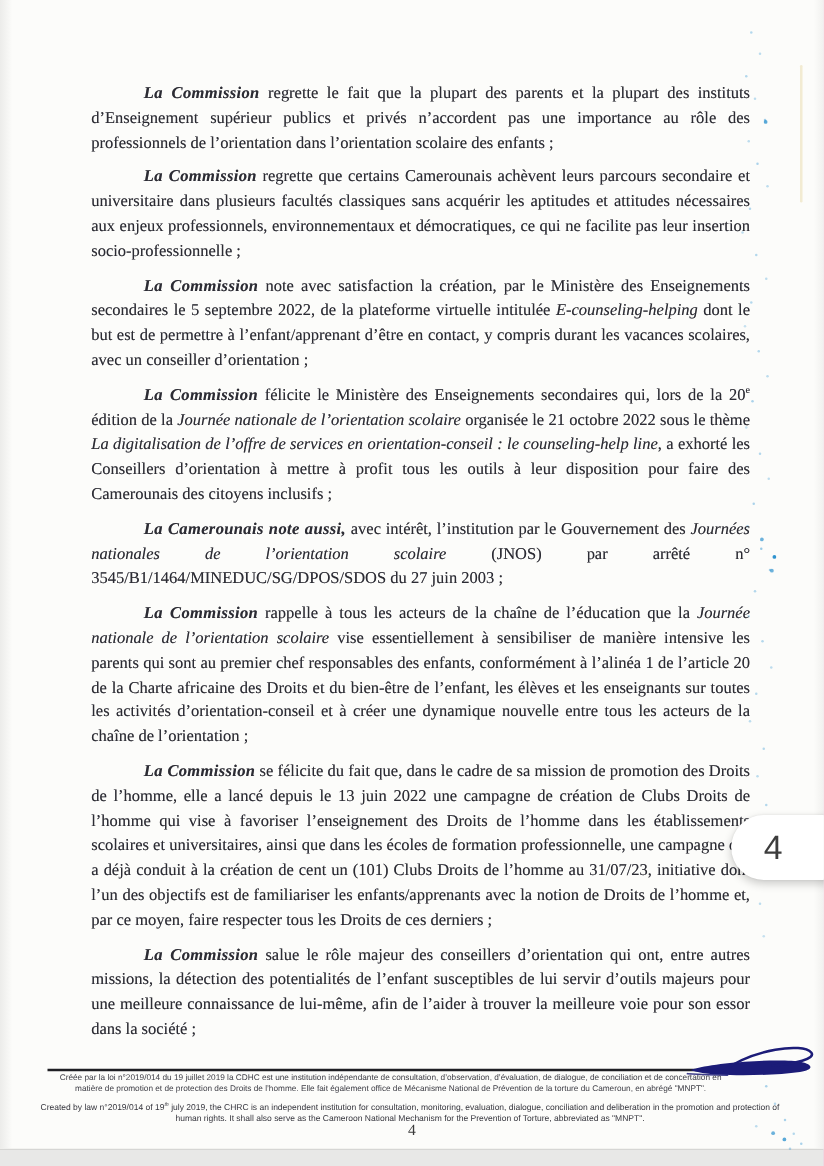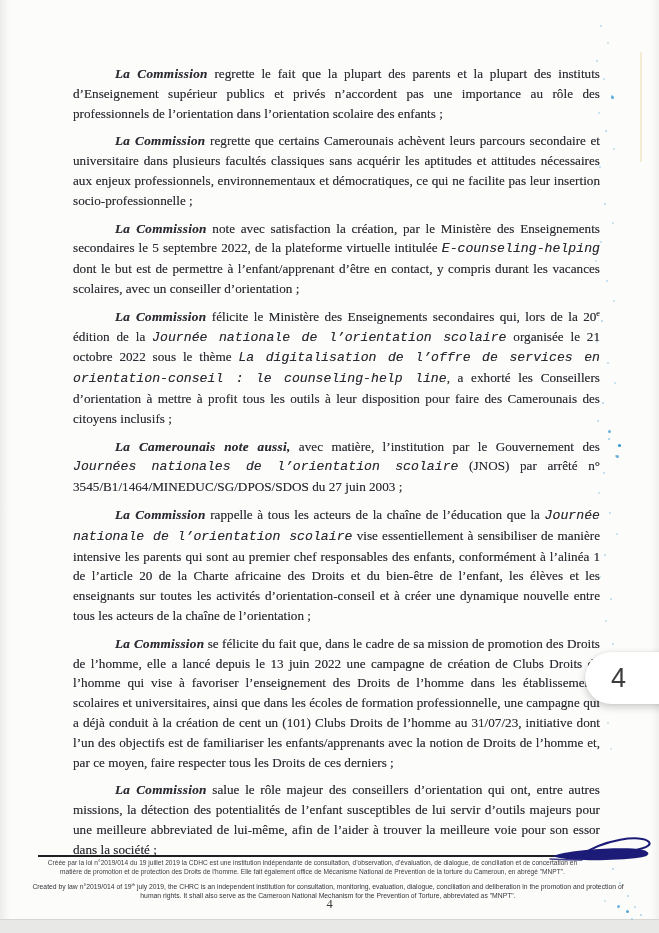--- a/index.html
+++ b/index.html
@@ -8,21 +8,21 @@
   .page{position:absolute;left:0;top:0;width:659px;height:919px;background:#fcfcfa;border-bottom:1px solid #d6d6d4;}
   .page::before{content:"";position:absolute;left:0;top:0;width:10px;height:100%;
     background:linear-gradient(90deg,#ececea,rgba(252,252,250,0));pointer-events:none;}
   .page::after{content:"";position:absolute;right:0;top:0;width:8px;height:100%;
     background:linear-gradient(270deg,#f1f1ef,rgba(252,252,250,0));pointer-events:none;}
   .content{position:absolute;left:73px;top:64px;width:527px;color:#2c2c34;
     font-size:13.2px;line-height:19.8px;text-align:justify;
     text-shadow:0 0 .5px rgba(44,44,52,.5);}
   .content p{margin:0 0 8px 0;text-indent:42px;}
   .run-bi{font-weight:bold;font-style:italic;letter-spacing:.3px;}
-  .run-i{font-style:italic;font-family:Liberation Mono, monospace;}
+  .run-i{font-style:italic;}
   .run-n{font-style:normal;}
   .run-sup{vertical-align:super;font-size:.62em;line-height:0;}
   .yellow-streak{position:absolute;left:640px;top:52px;width:2px;height:110px;
     background:#e9ddb0;opacity:.55;border-radius:2px;}
   .speckles{position:absolute;left:0;top:0;width:2px;height:2px;border-radius:50%;
     background:transparent;
     box-shadow:
       600px 25px 0 rgba(70,160,215,.40), 607px 42px 0 rgba(70,160,215,.35),
       596px 60px 0 rgba(70,160,215,.40), 603px 78px 0 rgba(70,160,215,.35),
       611px 95px 0 rgba(70,160,215,.50), 598px 112px 0 rgba(70,160,215,.35),
@@ -76,24 +76,24 @@
 
     <div class="yellow-streak"></div>
     <div class="speckles"></div>
     <div class="speckles-strong"></div>
 
     <div class="content">
         <p><span class="run-bi">La Commission</span><span class="run-n"> regrette le fait que la plupart des parents et la plupart des instituts d’Enseignement supérieur publics et privés n’accordent pas une importance au rôle des professionnels de l’orientation dans l’orientation scolaire des enfants ;</span></p>
         <p><span class="run-bi">La Commission</span><span class="run-n"> regrette que certains Camerounais achèvent leurs parcours secondaire et universitaire dans plusieurs facultés classiques sans acquérir les aptitudes et attitudes nécessaires aux enjeux professionnels, environnementaux et démocratiques, ce qui ne facilite pas leur insertion socio-professionnelle ;</span></p>
         <p><span class="run-bi">La Commission</span><span class="run-n"> note avec satisfaction la création, par le Ministère des Enseignements secondaires le 5 septembre 2022, de la plateforme virtuelle intitulée </span><span class="run-i">E-counseling-helping</span><span class="run-n"> dont le but est de permettre à l’enfant/apprenant d’être en contact, y compris durant les vacances scolaires, avec un conseiller d’orientation ;</span></p>
         <p><span class="run-bi">La Commission</span><span class="run-n"> félicite le Ministère des Enseignements secondaires qui, lors de la 20</span><span class="run-sup">e</span><span class="run-n"> édition de la </span><span class="run-i">Journée nationale de l’orientation scolaire</span><span class="run-n"> organisée le 21 octobre 2022 sous le thème </span><span class="run-i">La digitalisation de l’offre de services en orientation-conseil : le counseling-help line</span><span class="run-n">, a exhorté les Conseillers d’orientation à mettre à profit tous les outils à leur disposition pour faire des Camerounais des citoyens inclusifs ;</span></p>
-        <p><span class="run-bi">La Camerounais note aussi,</span><span class="run-n"> avec matière, l’institution par le Gouvernement des </span><span class="run-i">Journées nationales de l’orientation scolaire</span><span class="run-n"> (JNOS) par arrêté n° 3545/B1/1464/MINEDUC/SG/DPOS/SDOS du 27 juin 2003 ;</span></p>
+        <p><span class="run-bi">La Camerounais note aussi,</span><span class="run-n"> avec intérêt, l’institution par le Gouvernement des </span><span class="run-i">Journées nationales de l’orientation scolaire</span><span class="run-n"> (JNOS) par arrêté n° 3545/B1/1464/MINEDUC/SG/DPOS/SDOS du 27 juin 2003 ;</span></p>
         <p><span class="run-bi">La Commission</span><span class="run-n"> rappelle à tous les acteurs de la chaîne de l’éducation que la </span><span class="run-i">Journée nationale de l’orientation scolaire</span><span class="run-n"> vise essentiellement à sensibiliser de manière intensive les parents qui sont au premier chef responsables des enfants, conformément à l’alinéa 1 de l’article 20 de la Charte africaine des Droits et du bien-être de l’enfant, les élèves et les enseignants sur toutes les activités d’orientation-conseil et à créer une dynamique nouvelle entre tous les acteurs de la chaîne de l’orientation ;</span></p>
         <p><span class="run-bi">La Commission</span><span class="run-n"> se félicite du fait que, dans le cadre de sa mission de promotion des Droits de l’homme, elle a lancé depuis le 13 juin 2022 une campagne de création de Clubs Droits de l’homme qui vise à favoriser l’enseignement des Droits de l’homme dans les établissements scolaires et universitaires, ainsi que dans les écoles de formation professionnelle, une campagne qui a déjà conduit à la création de cent un (101) Clubs Droits de l’homme au 31/07/23, initiative dont l’un des objectifs est de familiariser les enfants/apprenants avec la notion de Droits de l’homme et, par ce moyen, faire respecter tous les Droits de ces derniers ;</span></p>
-        <p><span class="run-bi">La Commission</span><span class="run-n"> salue le rôle majeur des conseillers d’orientation qui ont, entre autres missions, la détection des potentialités de l’enfant susceptibles de lui servir d’outils majeurs pour une meilleure abbreviated de lui-même, afin de l’aider à trouver la meilleure voie pour son essor dans la société ;</span></p>
+        <p><span class="run-bi">La Commission</span><span class="run-n"> salue le rôle majeur des conseillers d’orientation qui ont, entre autres missions, la détection des potentialités de l’enfant susceptibles de lui servir d’outils majeurs pour une meilleure connaissance de lui-même, afin de l’aider à trouver la meilleure voie pour son essor dans la société ;</span></p>
       </div>
 
     <div class="footer-rule"></div>
 
     <svg class="signature" viewBox="0 0 112 38">
       <path d="M8 23 C 26 17.5, 78 14.5, 93 17.5 C 103 19.5, 103 24, 92 25.5 C 66 29, 28 29, 12 26 C 4 24.5, 3 24, 8 23 Z" fill="#1c1c78"></path>
       <path fill="none" stroke-width="2" stroke-linecap="round" d="M 30 25 C 55 7, 94 2, 101 10 C 105 15, 88 19, 70 20.5" stroke="#1c1c78"></path>
       <path fill="none" stroke-width="1.4" stroke-linecap="round" opacity="0.85" d="M 2 27 C 10 27.5, 20 28, 34 28" stroke="#1c1c78"></path>
     </svg>
 

